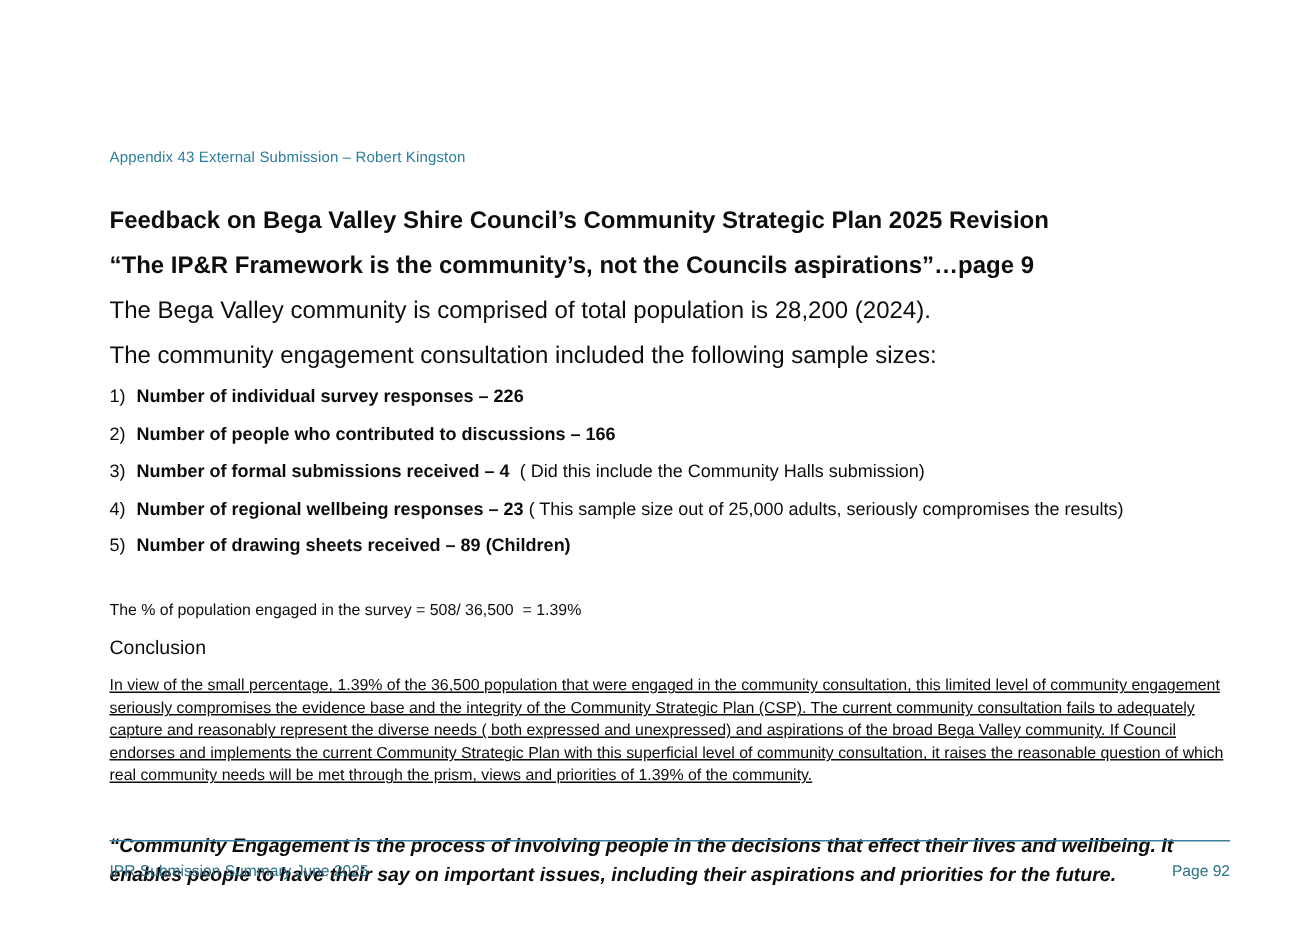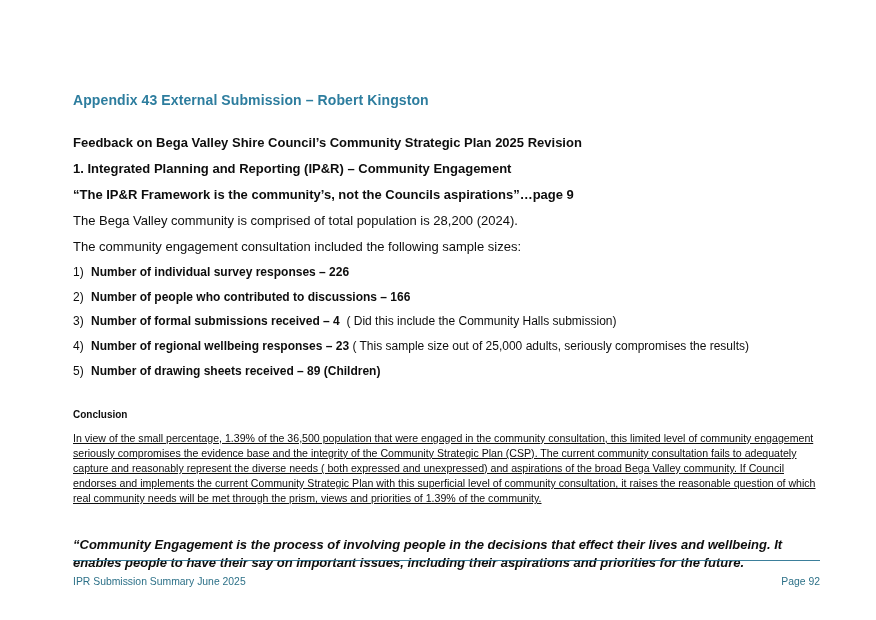--- a/index.html
+++ b/index.html
@@ -22,31 +22,31 @@
   }
   .content {
     position: absolute;
     left: 73px;
     top: 92px;
     width: 750px;
   }
 
   
   .appendix-heading {
-    font-size: 14px;
-    font-weight: bold;
+    font-size: 10px;
+    font-weight: normal;
     color: #2d7d9e;
     letter-spacing: 0.1px;
-    margin: 0 0 26px 0;
+    margin: 8px 0 26px 0;
     line-height: 1.2;
   }
 
   
   .line {
-    font-size: 13px;
+    font-size: 16px;
     line-height: 1.28;
     margin: 0 0 9.4px 0;
     color: #0d0d0d;
   }
   .line.bold {
     font-weight: bold;
   }
   .list-item {
     font-size: 12px;
     line-height: 1.28;
@@ -73,22 +73,22 @@
     color: #0d0d0d;
   }
   .pct-line {
     font-size: 10.6px;
     line-height: 1.28;
     margin: 0 0 9.4px 0;
     color: #0d0d0d;
     white-space: pre;
   }
   .conclusion-head {
-    font-size: 10px;
-    font-weight: bold;
+    font-size: 13px;
+    font-weight: normal;
     line-height: 1.28;
     margin: 0 0 9.4px 0;
     color: #0d0d0d;
   }
   .paragraph {
     font-size: 10.6px;
     line-height: 1.42;
     margin: 0 0 0 0;
     color: #0d0d0d;
     width: 750px;
@@ -133,21 +133,20 @@
 <body>
 
 <div class="page">
 
   <div class="content">
 
     <div class="appendix-heading">Appendix 43 External Submission – Robert Kingston</div>
 
     <p class="line bold">Feedback on Bega Valley Shire Council’s Community Strategic Plan 2025 Revision</p>
 
-    <p class="line bold">1. Integrated Planning and Reporting (IP&amp;R) – Community Engagement</p>
 
     <p class="line bold">“The IP&amp;R Framework is the community’s, not the Councils aspirations”…page 9</p>
 
     <p class="line">The Bega Valley community is comprised of total population is 28,200 (2024).</p>
 
     <p class="line">The community engagement consultation included the following sample sizes:</p>
 
     <p class="list-item">
       <span class="num">1)</span><b>Number of individual survey responses – 226</b><span></span>
     </p>
@@ -164,20 +163,21 @@
       <span class="num">4)</span><b>Number of regional wellbeing responses – 23</b> <span>( This sample size out of 25,000 adults, seriously compromises the results)</span>
     </p>
 
     <p class="list-item">
       <span class="num">5)</span><b>Number of drawing sheets received – 89 (Children)</b><span></span>
     </p>
 
     <div class="spacer-lg"></div>
 
 
+    <p class="pct-line">The % of population engaged in the survey = 508/ 36,500  = 1.39%</p>
 
     <p class="conclusion-head">Conclusion</p>
 
     <p class="paragraph">In view of the small percentage, 1.39% of the 36,500 population that were engaged in the community consultation, this limited level of community engagement seriously compromises the evidence base and the integrity of the Community Strategic Plan (CSP). The current community consultation fails to adequately capture and reasonably represent the diverse needs ( both expressed and unexpressed) and aspirations of the broad Bega Valley community. If Council endorses and implements the current Community Strategic Plan with this superficial level of community consultation, it raises the reasonable question of which real community needs will be met through the prism, views and priorities of 1.39% of the community.</p>
 
     <p class="quote-block">“Community Engagement is the process of involving people in the decisions that effect their lives and wellbeing. It enables people to have their say on important issues, including their aspirations and priorities for the future.</p>
 
   </div>
 
   <div class="footer-rule"></div>

